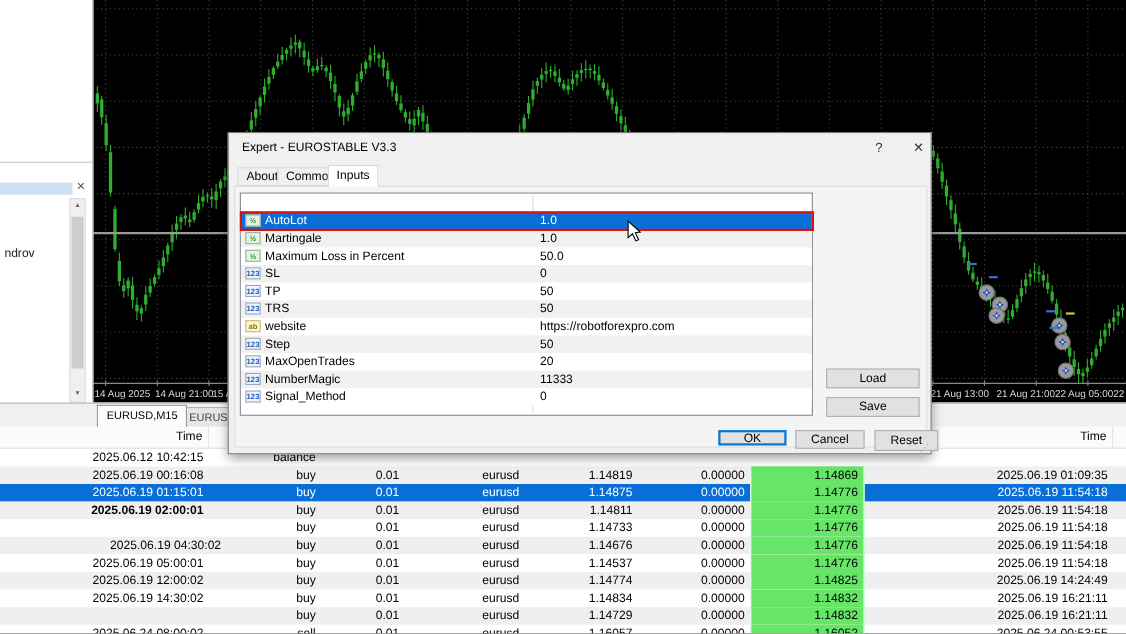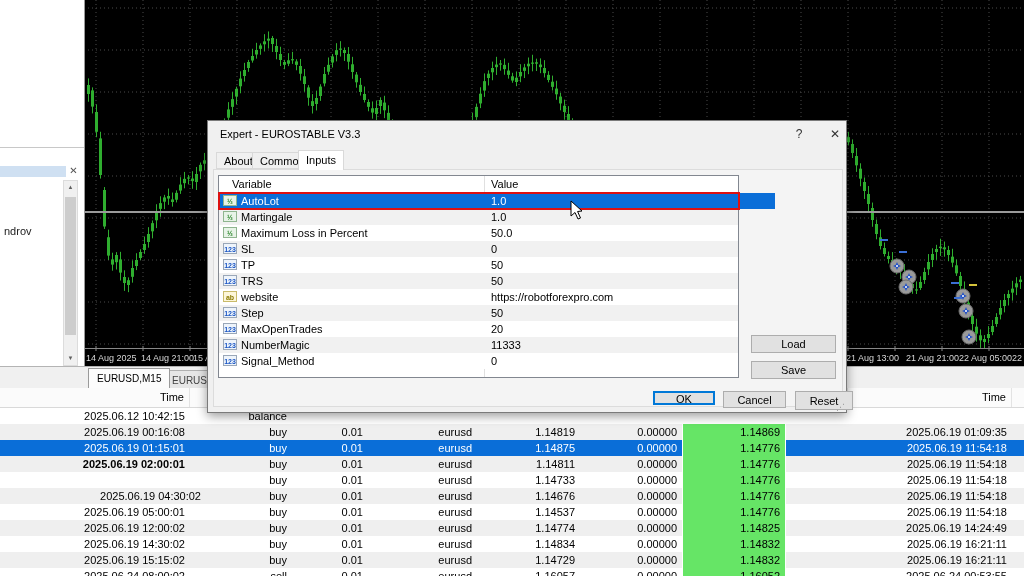--- a/index.html
+++ b/index.html
@@ -753,21 +753,20 @@
           <div class="hcell-b" style="left: 190px; width: 102px;">buy</div>
           <div class="hcell-b" style="left: 292px; width: 76px;">0.01</div>
           <div class="hcell-b" style="left: 368px; width: 109px;">eurusd</div>
           <div class="hcell-b" style="left: 477px; width: 103px;">1.14834</div>
           <div class="hcell-b" style="left: 580px; width: 102px;">0.00000</div>
           <div class="hcell-b green" style="left: 682px; width: 104px;">1.14832</div>
           <div class="hcell-b" style="left: 786px; width: 62px;"></div>
           <div class="hcell-b" style="left: 848px; width: 164px;">2025.06.19 16:21:11</div>
         </div>
         <div class="hist-row alt" style="top: 164px;">
-          <div class="hcell-b" style="left: 0px; width: 190px;">2025.06.19 15:15:02</div>
           <div class="hcell-b" style="left: 190px; width: 102px;">buy</div>
           <div class="hcell-b" style="left: 292px; width: 76px;">0.01</div>
           <div class="hcell-b" style="left: 368px; width: 109px;">eurusd</div>
           <div class="hcell-b" style="left: 477px; width: 103px;">1.14729</div>
           <div class="hcell-b" style="left: 580px; width: 102px;">0.00000</div>
           <div class="hcell-b green" style="left: 682px; width: 104px;">1.14832</div>
           <div class="hcell-b" style="left: 786px; width: 62px;"></div>
           <div class="hcell-b" style="left: 848px; width: 164px;">2025.06.19 16:21:11</div>
         </div>
         <div class="hist-row" style="top: 180px;">
@@ -791,27 +790,23 @@
 
     <div id="dlg-tabs">
       <div class="dtab" style="left:0;">About</div>
       <div class="dtab" style="left:36px;">Common</div>
       <div class="dtab active" style="left:82px;">Inputs</div>
     </div>
 
     <div id="dlg-page"></div>
 
     <div id="inputs-table">
-      <div id="it-head">
-        <span style="position:absolute;left:13px;line-height:16px;">Variable</span>
-        <span style="position:absolute;left:272px;line-height:16px;">Value</span>
-      </div>
       <div id="it-vline"></div>
       <div id="inputs-rows">
-          <div class="inp-row sel" style="top: 17px; padding-left: 37px;">
+          <div class="inp-row sel" style="top: 17px;">
             <span class="ticon double">½</span>
             <span class="inp-name">AutoLot</span>
             <span class="inp-val">1.0</span>
           </div>
           <div class="inp-row alt" style="top: 33px;">
             <span class="ticon double">½</span>
             <span class="inp-name">Martingale</span>
             <span class="inp-val">1.0</span>
           </div>
           <div class="inp-row" style="top: 49px;">

